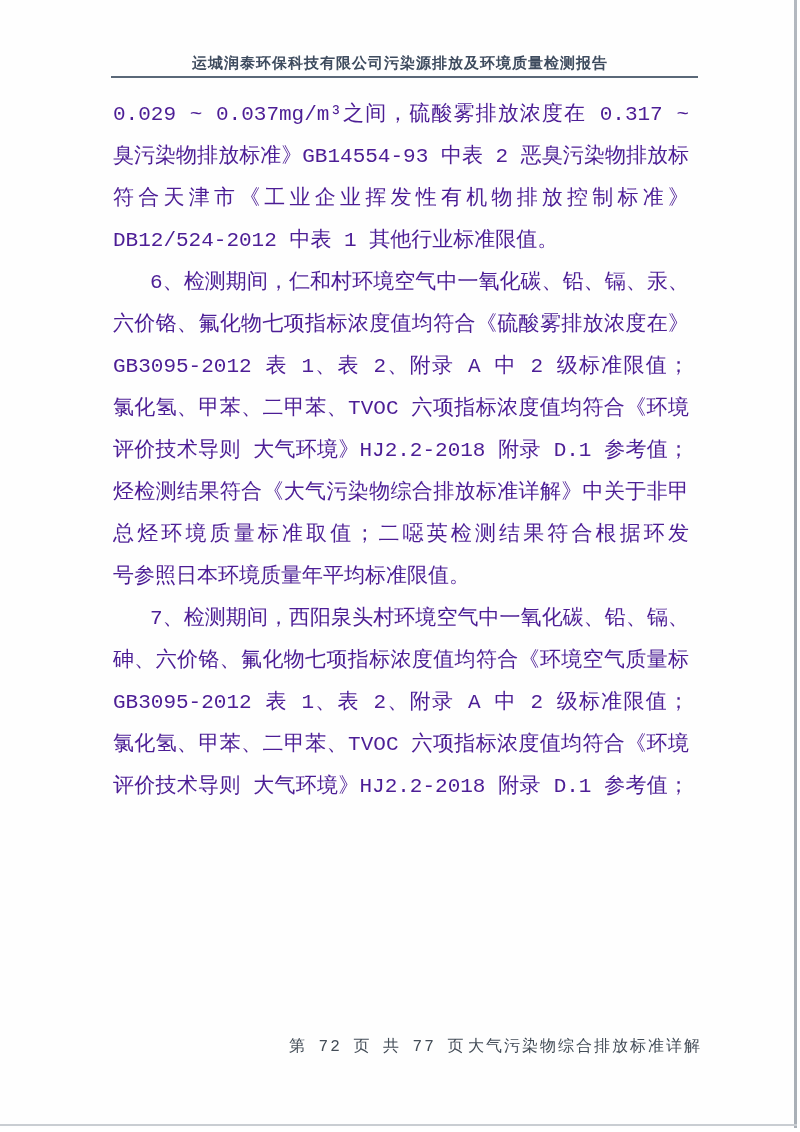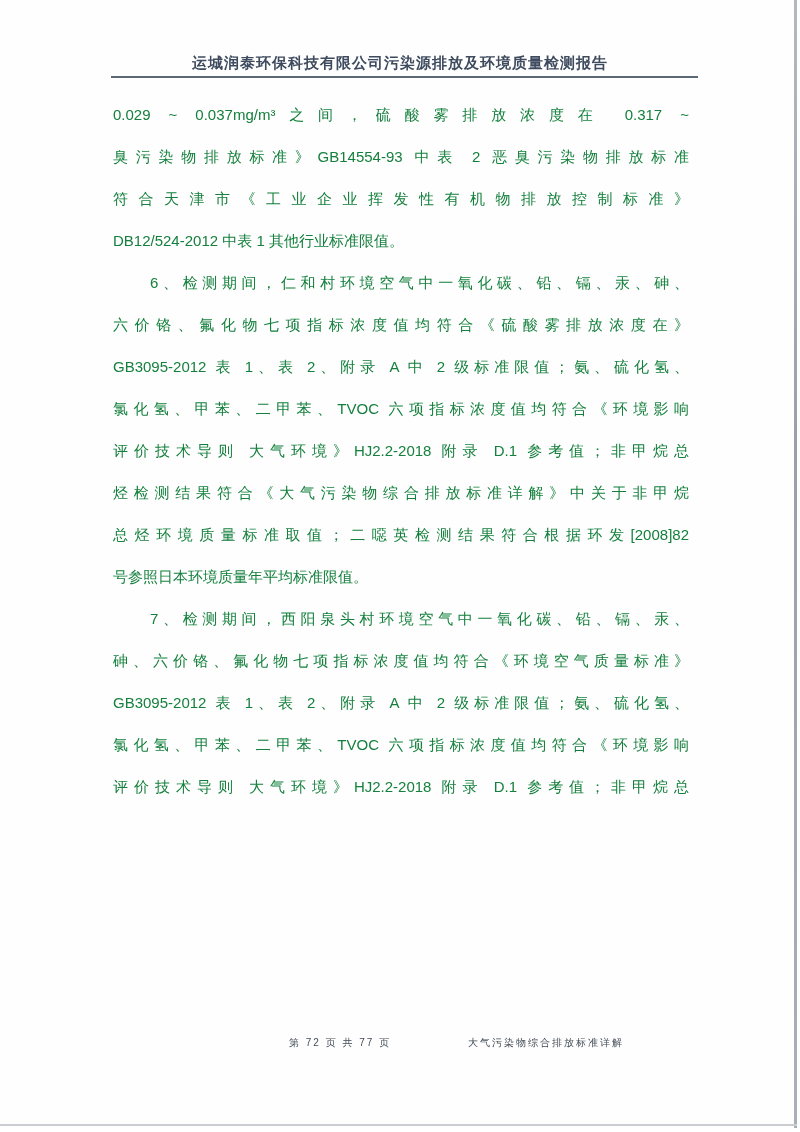--- a/index.html
+++ b/index.html
@@ -6,21 +6,21 @@
     margin: 0;
     padding: 0;
     background: #ffffff;
   }
   .page {
     position: relative;
     width: 800px;
     height: 1128px;
     background: #fefefe;
     overflow: hidden;
-    font-family: Liberation Sans, sans-serif;
+    font-family: Liberation Mono, monospace;
   }
   
   .edge-right {
     position: absolute;
     top: 0;
     right: 3px;
     width: 3px;
     height: 1128px;
     background: linear-gradient(to bottom, #b4b9c0, #9aa0a8 40%, #aab0b7);
   }
@@ -49,22 +49,22 @@
     left: 111px;
     width: 587px;
     height: 2px;
     background: #5a6878;
   }
   .body-text {
     position: absolute;
     top: 94px;
     left: 113px;
     width: 576px;
-    color: #15803d;
-    font-size: 15px;
+    color: #4c1d95;
+    font-size: 21px;
     line-height: 42px;
   }
   .line {
     height: 42px;
     white-space: nowrap;
     text-align: justify;
     text-align-last: justify;
     text-justify: inter-character;
     white-space: normal;
     overflow: hidden;
@@ -74,21 +74,21 @@
   }
   .line.ind {
     padding-left: 37px;
   }
   .footer {
     position: absolute;
     top: 1036px;
     left: 0;
     width: 800px;
     height: 22px;
-    font-size: 10px;
+    font-size: 16px;
     color: #434c57;
     letter-spacing: 2px;
   }
   .footer .page-info {
     position: absolute;
     left: 289px;
     top: 0;
   }
   .footer .company {
     position: absolute;

